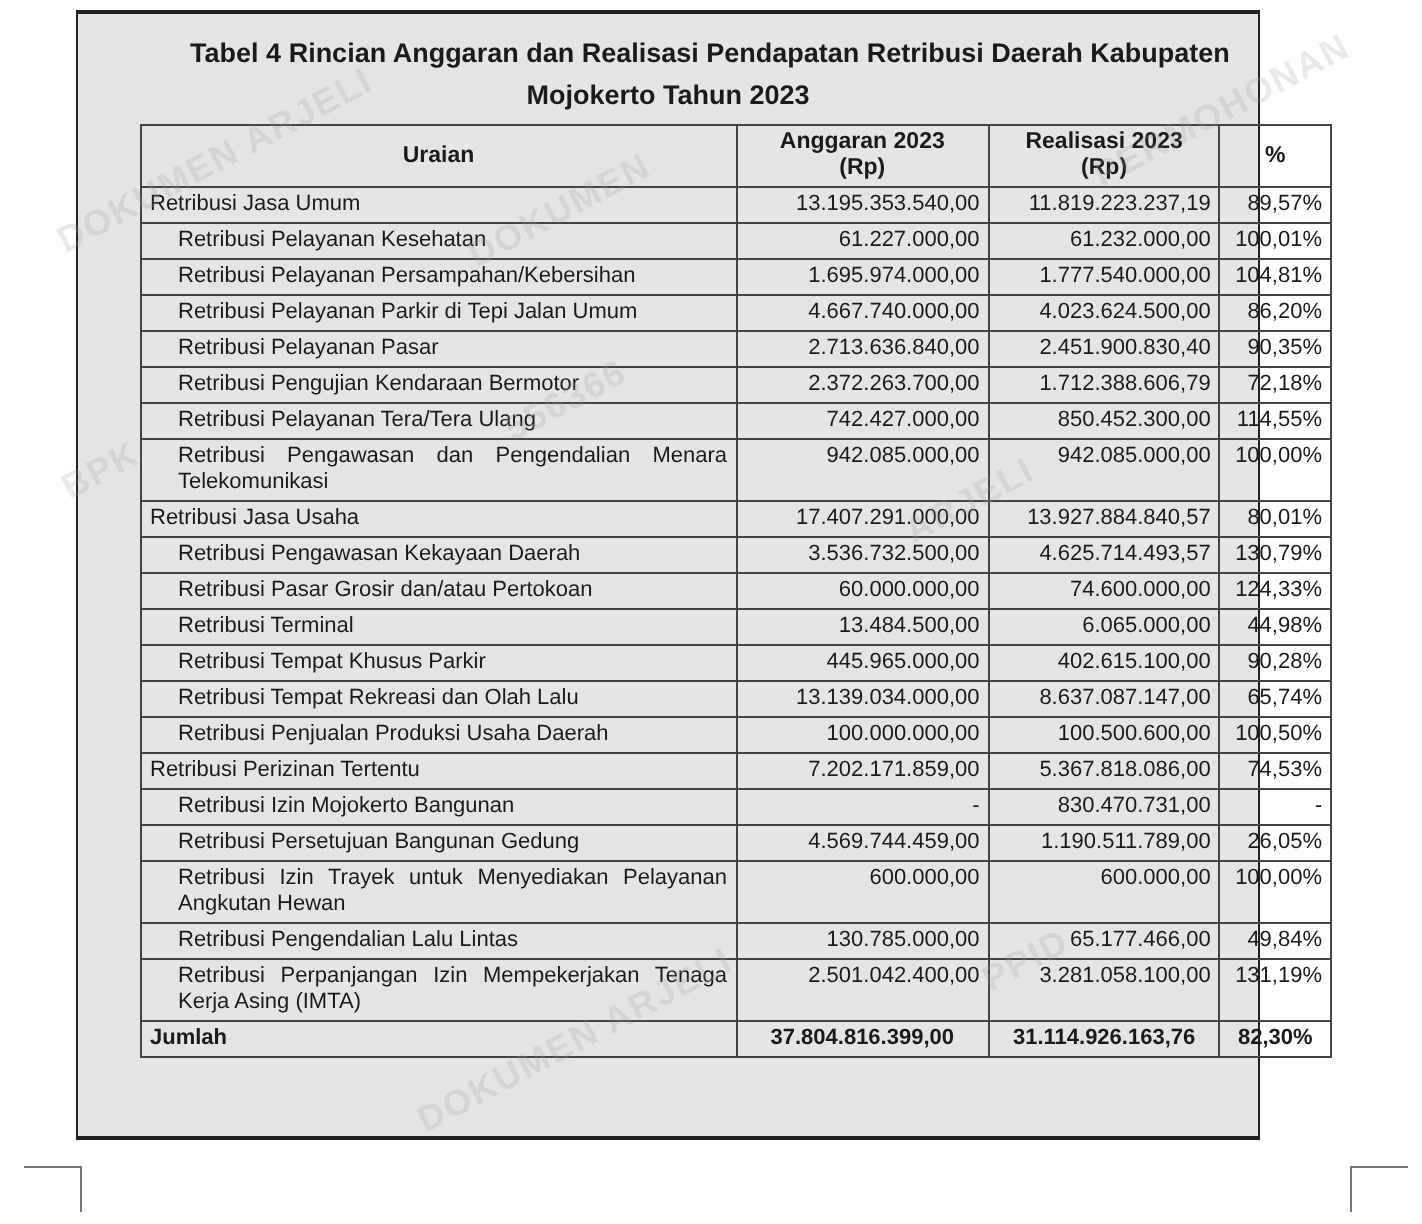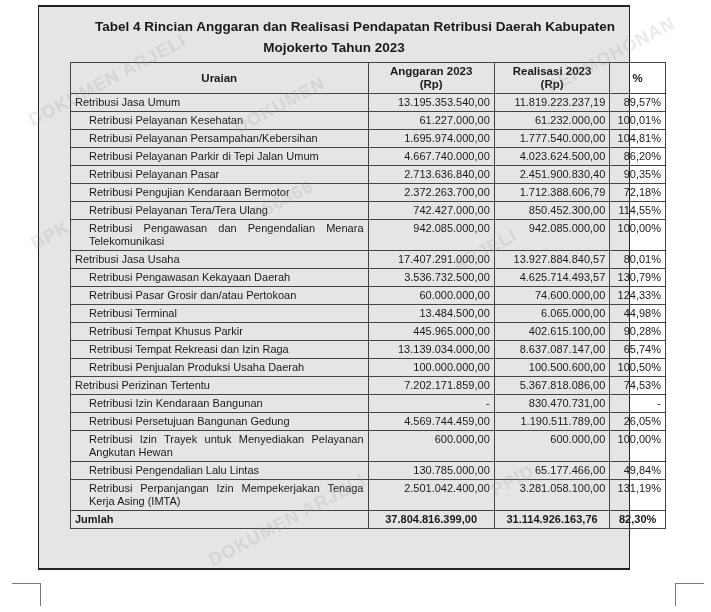--- a/index.html
+++ b/index.html
@@ -148,39 +148,39 @@
           <td class="num">6.065.000,00</td>
           <td class="num">44,98%</td>
         </tr>
         <tr class="sub">
           <td class="lbl">Retribusi Tempat Khusus Parkir</td>
           <td class="num">445.965.000,00</td>
           <td class="num">402.615.100,00</td>
           <td class="num">90,28%</td>
         </tr>
         <tr class="sub">
-          <td class="lbl">Retribusi Tempat Rekreasi dan Izin Raga</td>
+          <td class="lbl">Retribusi Tempat Rekreasi dan Olah Lalu</td>
           <td class="num">13.139.034.000,00</td>
           <td class="num">8.637.087.147,00</td>
           <td class="num">65,74%</td>
         </tr>
         <tr class="sub">
           <td class="lbl">Retribusi Penjualan Produksi Usaha Daerah</td>
           <td class="num">100.000.000,00</td>
           <td class="num">100.500.600,00</td>
           <td class="num">100,50%</td>
         </tr>
         <tr class="cat">
           <td class="lbl">Retribusi Perizinan Tertentu</td>
           <td class="num">7.202.171.859,00</td>
           <td class="num">5.367.818.086,00</td>
           <td class="num">74,53%</td>
         </tr>
         <tr class="sub">
-          <td class="lbl">Retribusi Izin Kendaraan Bangunan</td>
+          <td class="lbl">Retribusi Izin Mojokerto Bangunan</td>
           <td class="num">-</td>
           <td class="num">830.470.731,00</td>
           <td class="num">-</td>
         </tr>
         <tr class="sub">
           <td class="lbl">Retribusi Persetujuan Bangunan Gedung</td>
           <td class="num">4.569.744.459,00</td>
           <td class="num">1.190.511.789,00</td>
           <td class="num">26,05%</td>
         </tr>

